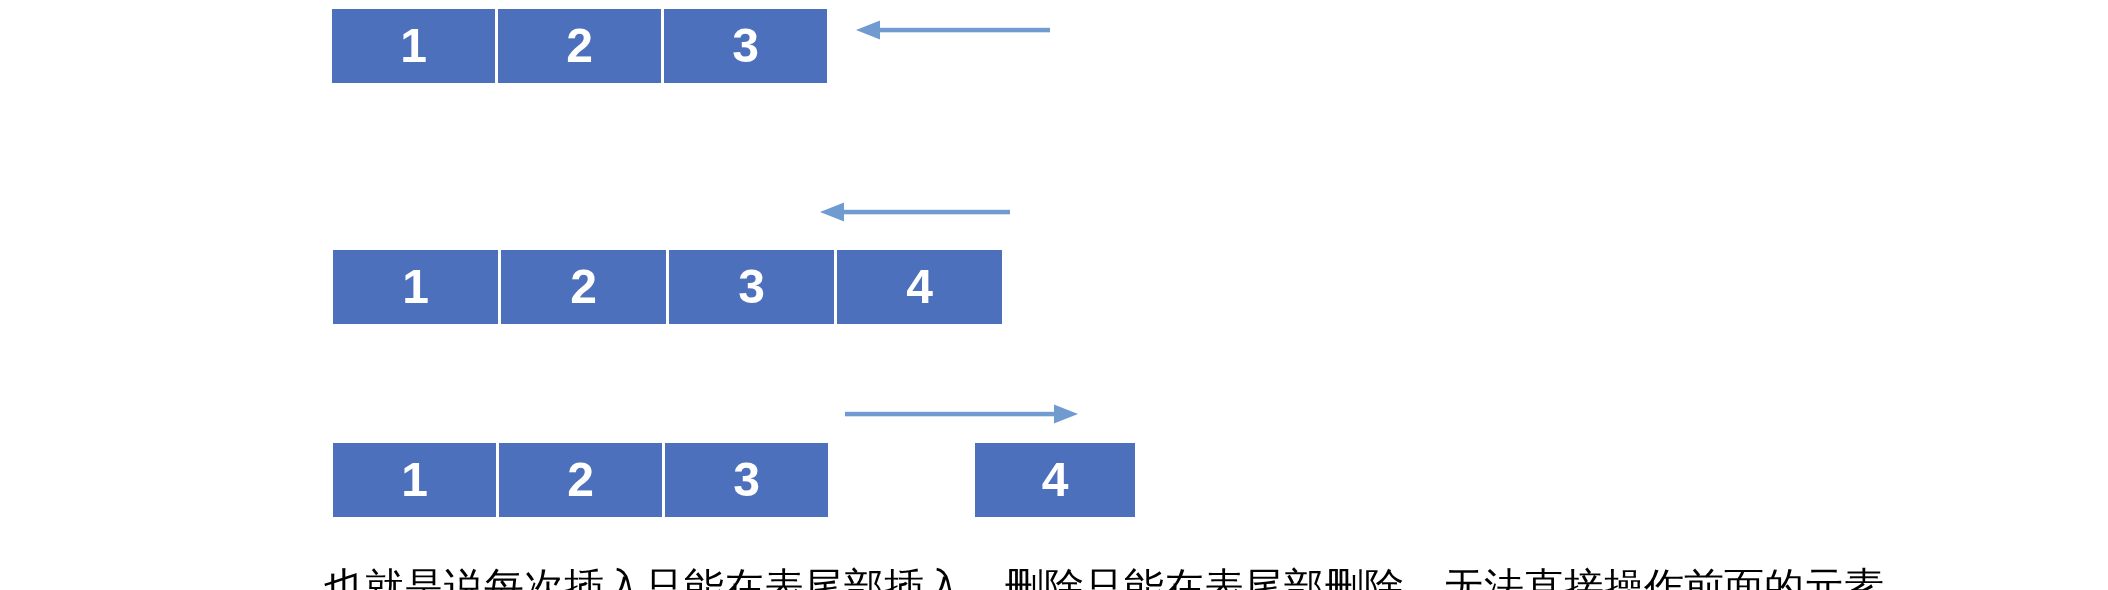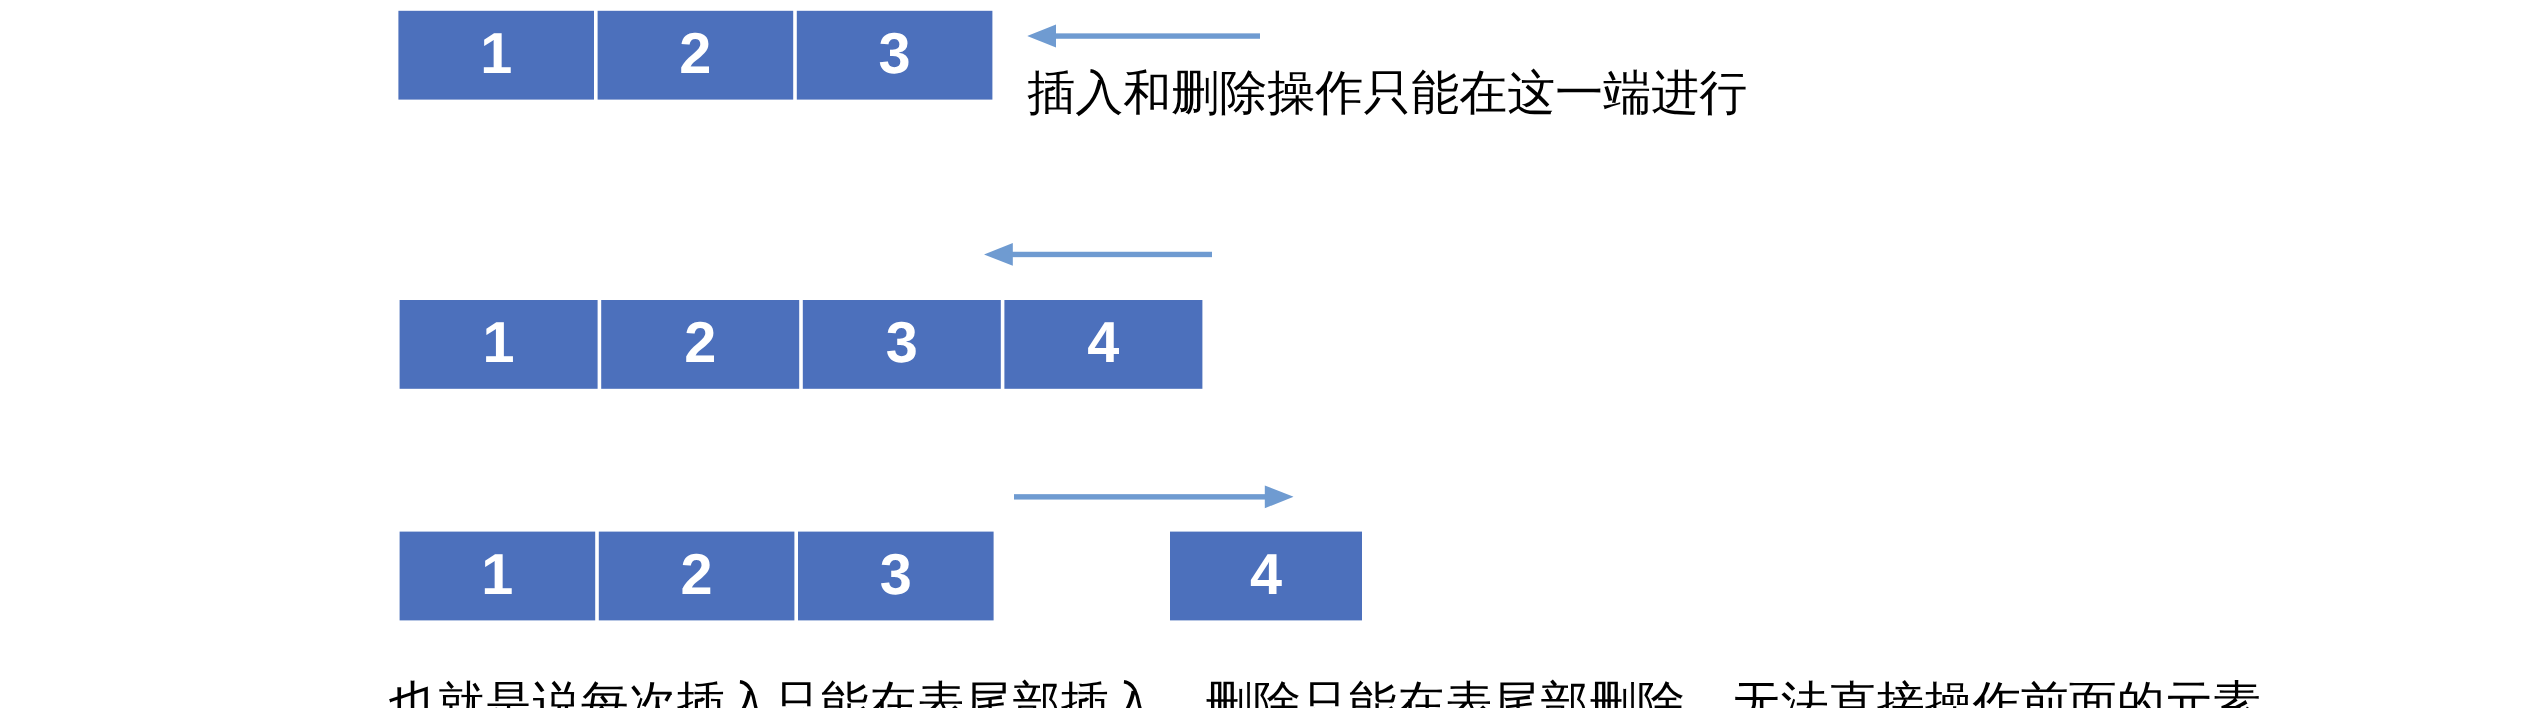--- a/index.html
+++ b/index.html
@@ -69,21 +69,20 @@
       </div>
   </div>
 
   <div class="arrow" style="left:856px; top:18px;">
     <svg width="194" height="24" viewBox="0 0 194 24">
       <polygon points="0,12 24,2.5 24,21.5" fill="currentColor"></polygon>
       <rect x="20" y="9.8" width="174" height="4.5" fill="currentColor"></rect>
     </svg>
   </div>
 
-  <div class="caption" style="left:856px; top:54px;">插入和删除操作只能在这一端进行</div>
 
   <div class="arrow" style="left:820px; top:200px;">
     <svg width="190" height="24" viewBox="0 0 190 24">
       <polygon points="0,12 24,2.5 24,21.5" fill="currentColor"></polygon>
       <rect x="20" y="9.8" width="170" height="4.5" fill="currentColor"></rect>
     </svg>
   </div>
 
   <div class="box-row" style="left:333px; top:250px;">
     <div class="cell w165">

